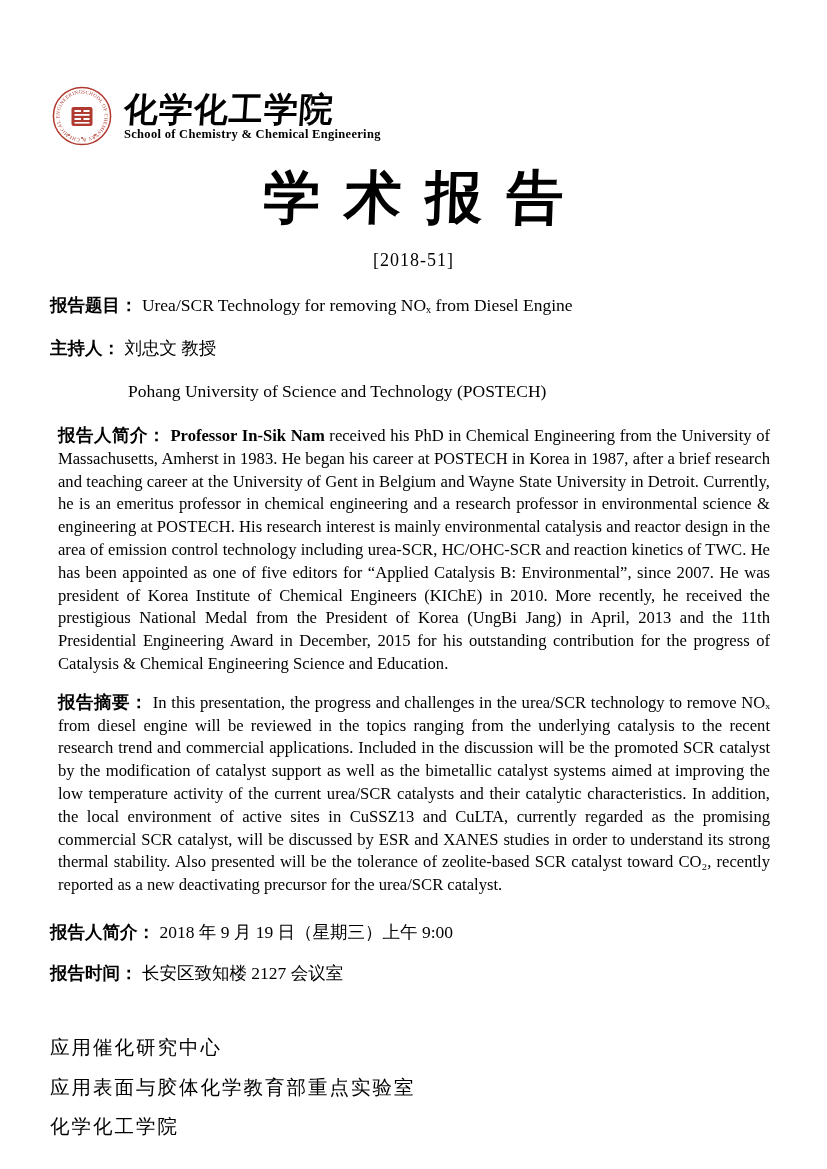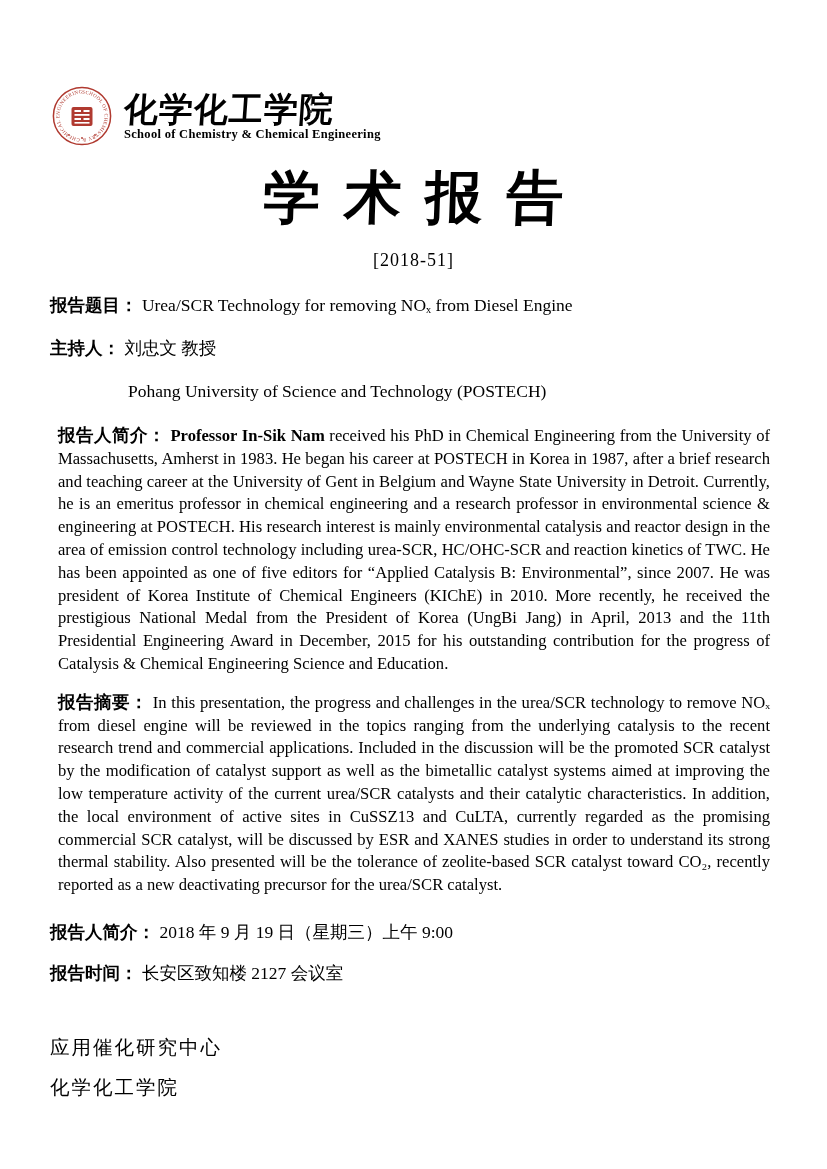--- a/index.html
+++ b/index.html
@@ -144,16 +144,17 @@
 
     <div class="schedule-line">
       <span class="label">报告时间：</span>
       <span class="value">长安区致知楼 2127 会议室</span>
     </div>
 
   </div>
 
   <div class="signatures">
     <div class="sig-line">应用催化研究中心</div>
+    <div class="sig-line">应用表面与胶体化学教育部重点实验室</div>
     <div class="sig-line">化学化工学院</div>
   </div>
 
 </div>
 
 </body></html>

